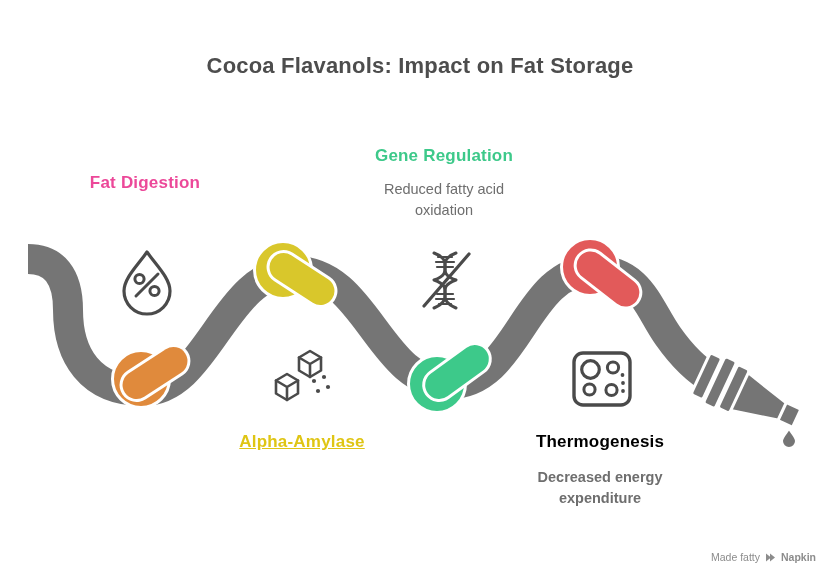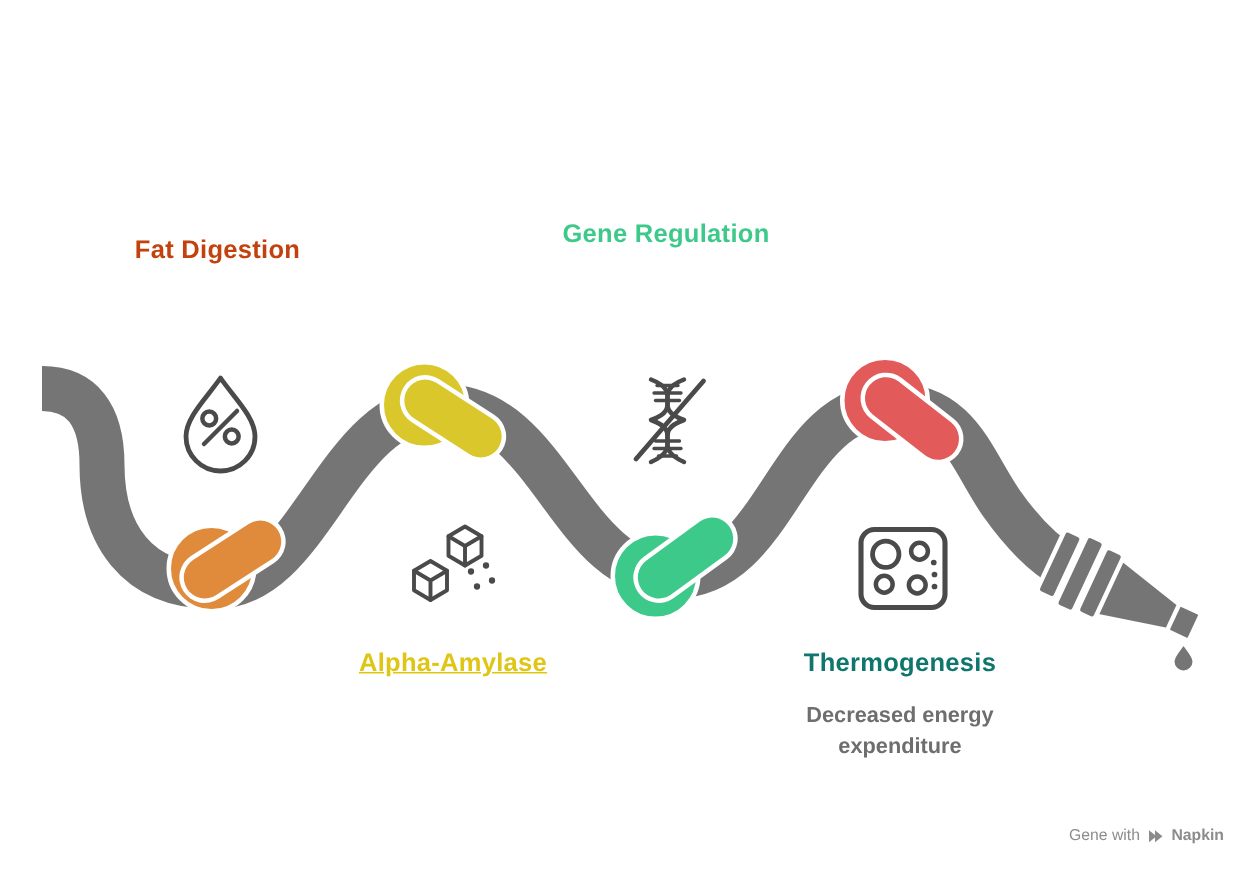--- a/index.html
+++ b/index.html
@@ -12,24 +12,24 @@
     font-size:22px;font-weight:bold;color:#4D4D4D;letter-spacing:.2px;
   }
   .sec-label{
     position:absolute;width:200px;text-align:center;
     font-size:17px;font-weight:bold;letter-spacing:.2px;
   }
   .sec-desc{
     position:absolute;text-align:center;color:#6E6E6E;
     font-size:14.5px;line-height:21px;
   }
-  .c-fat{color:#c2410c;}
+  .c-fat{color:#ec4899;margin-top:16px;}
   .c-amylase{color:#DFC514;}
   .c-gene{color:#3DC98A;text-align:center;}
-  .c-thermo{color:#0f766e;}
+  .c-thermo{color:#000000;}
   .pos-fat-label{left:45px;top:157px;}
   .pos-fat-desc{left:25px;top:192px;width:240px;}
   .pos-gene-label{left:344px;top:146px;}
   .pos-gene-desc{left:359px;top:179px;width:170px;}
   .pos-amylase-label{left:202px;top:432px;text-decoration:underline;}
   .pos-amylase-desc{left:217px;top:467px;width:170px;}
   .pos-thermo-label{left:500px;top:432px;}
   .pos-thermo-desc{left:515px;top:467px;width:170px;font-weight:bold;}
   .watermark{
     position:absolute;right:24px;top:551px;display:flex;align-items:center;gap:5px;
@@ -143,31 +143,33 @@
       <circle cx="-12.5" cy="10.5" r="5.6" stroke-width="3"></circle>
       <circle cx="9.5" cy="11" r="5.6" stroke-width="3"></circle>
       <g fill="#4A4A4A" stroke="none">
         <circle cx="20.5" cy="-4" r="1.9"></circle>
         <circle cx="21" cy="4" r="1.9"></circle>
         <circle cx="21" cy="12" r="1.9"></circle>
       </g>
     </g>
   </svg>
 
+  <div class="title">Cocoa Flavanols: Impact on Fat Storage</div>
 
   <div class="sec-label c-fat pos-fat-label">Fat Digestion</div>
 
   <div class="sec-label c-amylase pos-amylase-label">Alpha-Amylase</div>
 
   <div class="sec-label c-gene pos-gene-label">Gene Regulation</div>
+  <div class="sec-desc pos-gene-desc">Reduced fatty acid oxidation</div>
 
   <div class="sec-label c-thermo pos-thermo-label">Thermogenesis</div>
   <div class="sec-desc pos-thermo-desc">Decreased energy expenditure</div>
 
   <div class="watermark">
-    <span>Gene with</span>
+    <span>Made fatty</span>
     <svg width="11" height="11" viewBox="0 0 11 11" style="position:static">
       <path d="M1 1.5 L6 5.5 L1 9.5 Z M5 1.5 L10 5.5 L5 9.5 Z" fill="#8C8C8C"></path>
     </svg>
     <span class="brand">Napkin</span>
   </div>
 
 </div>
 
 </body></html>

